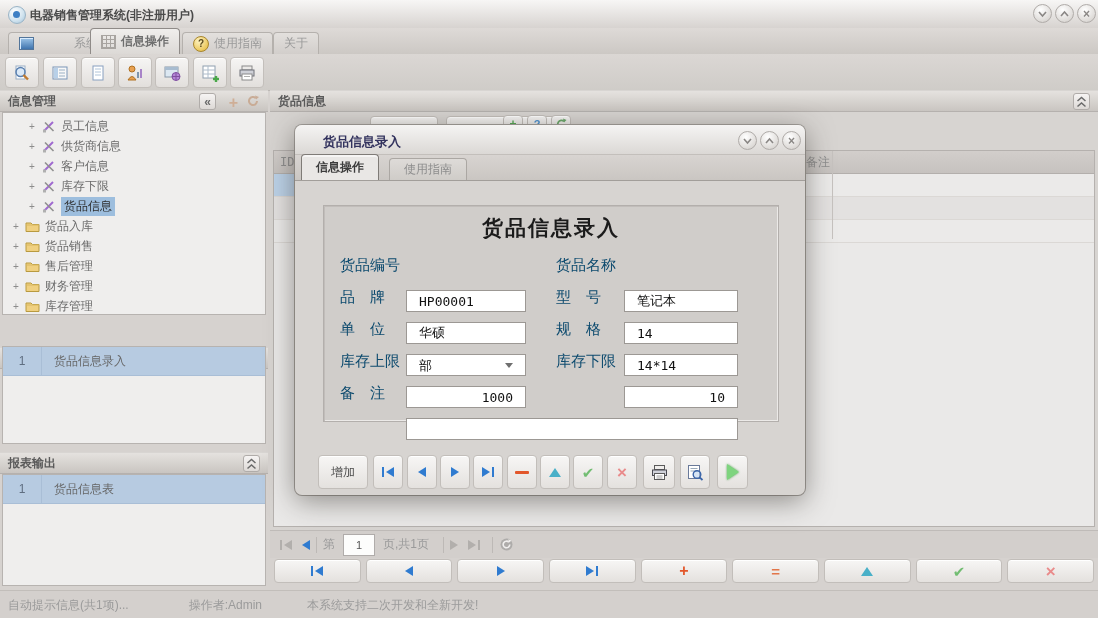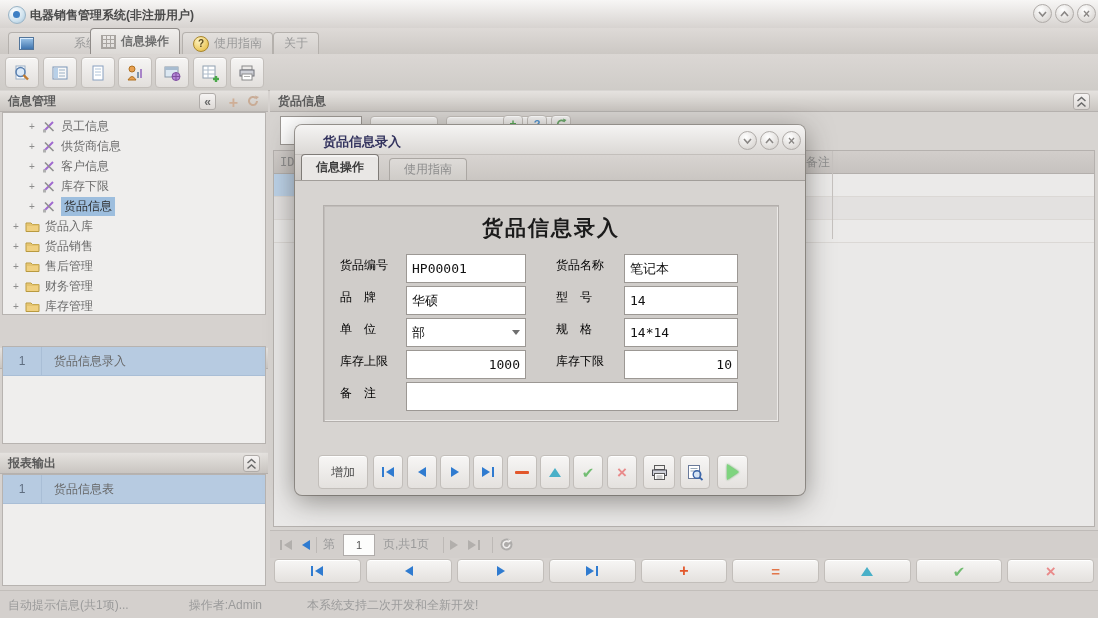--- a/index.html
+++ b/index.html
@@ -61,22 +61,22 @@
   
   .dialog{left:295px;top:125px;width:510px;height:370px;border-radius:7px;background:#d7d4d1;
           box-shadow:0 6px 28px rgba(50,45,40,.5),0 0 0 1px #a5a19d;}
   .dlg-titlebar{left:0;top:0;width:510px;height:30px;border-radius:7px 7px 0 0;background:linear-gradient(#f5f4f3,#dbd8d5);border-bottom:1px solid #c3bfbb;box-sizing:border-box;}
   .dlg-title{left:28px;top:8px;font-size:13px;font-weight:bold;color:#33335e;}
   .dlg-tabs{left:0;top:30px;width:510px;height:26px;background:linear-gradient(#d8d4d1,#cac6c2);border-bottom:1px solid #a29e9a;box-sizing:border-box;}
   .dtab{position:absolute;bottom:0;height:21px;padding:0 14px;display:flex;align-items:center;background:linear-gradient(#dedbd8,#cfccc8);border:1px solid #aba7a3;border-bottom:none;border-radius:4px 4px 0 0;color:#8d8d8d;}
   .dtab.active{height:25px;background:#e9e7e5;border-color:#7f7b77;color:#3c3c3c;font-weight:bold;box-shadow:inset 0 2px 0 #f6f5f4;}
   .form-box{left:28px;top:80px;width:454px;height:215px;background:#d0cdca;border:1px solid #b3afac;box-shadow:inset 1px 1px 0 #c1bdba, inset -1px -1px 0 #eceae8;}
   .form-title{left:0;top:8px;width:454px;text-align:center;font-size:21px;font-weight:bold;color:#1b1b1b;letter-spacing:2px;}
-  .flabel{position:absolute;font-size:12px;color:#000000;line-height:22px;}
-  .field{position:absolute;height:29px;background:#fff;border:1px solid #9c9894;box-sizing:border-box;font-family:"DejaVu Sans Mono",monospace;font-size:13px;color:#111;padding:0 5px;line-height:19px;}
+  .flabel{position:absolute;font-size:15px;color:#0c4a6e;line-height:22px;}
+  .field{position:absolute;height:22px;background:#fff;border:1px solid #9c9894;box-sizing:border-box;font-family:"DejaVu Sans Mono",monospace;font-size:13px;color:#111;padding:0 12px;line-height:19px;margin-top:36px;}
   input.field{outline:none;}
   .field.num{text-align:right;}
   .unit-sel{display:flex;align-items:center;justify-content:space-between;cursor:default;}
   .dlg-btnrow .btn3d{position:absolute;top:330px;height:34px;}
   
   .pager{left:270px;top:530px;width:828px;height:28px;background:#d3cfcc;border-top:1px solid #bfbbb8;display:flex;align-items:center;color:#9a9a9a;box-sizing:border-box;}
   .psep{width:1px;height:16px;background:#bdb9b6;margin:0 6px;}
   .pgin{width:26px;height:18px;border:1px solid #b0acaa;background:#fdfdfc;text-align:center;font-size:11px;color:#555;}
   .bigbtns{left:274px;top:559px;width:820px;height:24px;display:flex;gap:5px;}
   .bigbtns .btn3d{flex:1;height:24px;}

